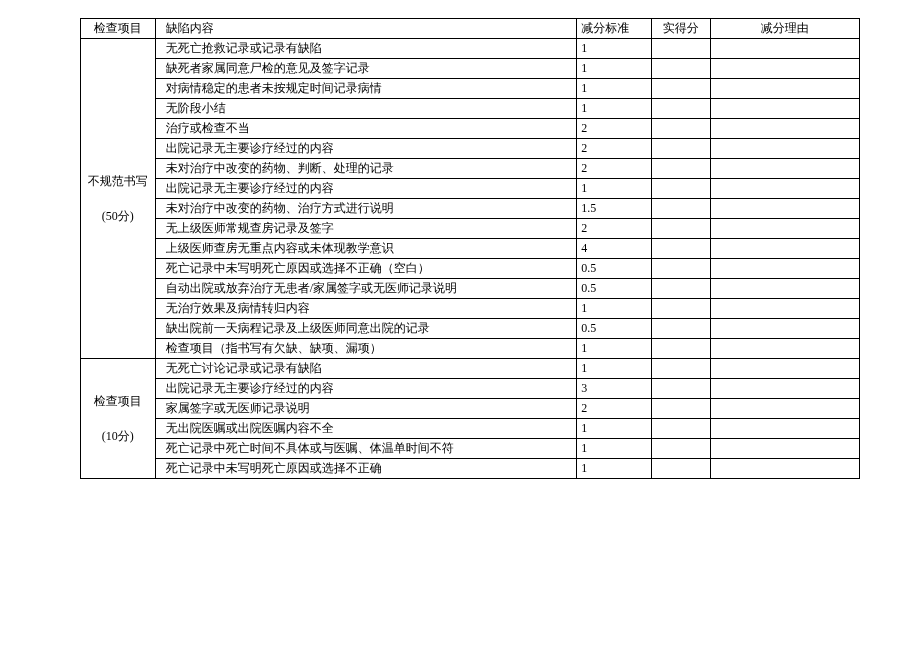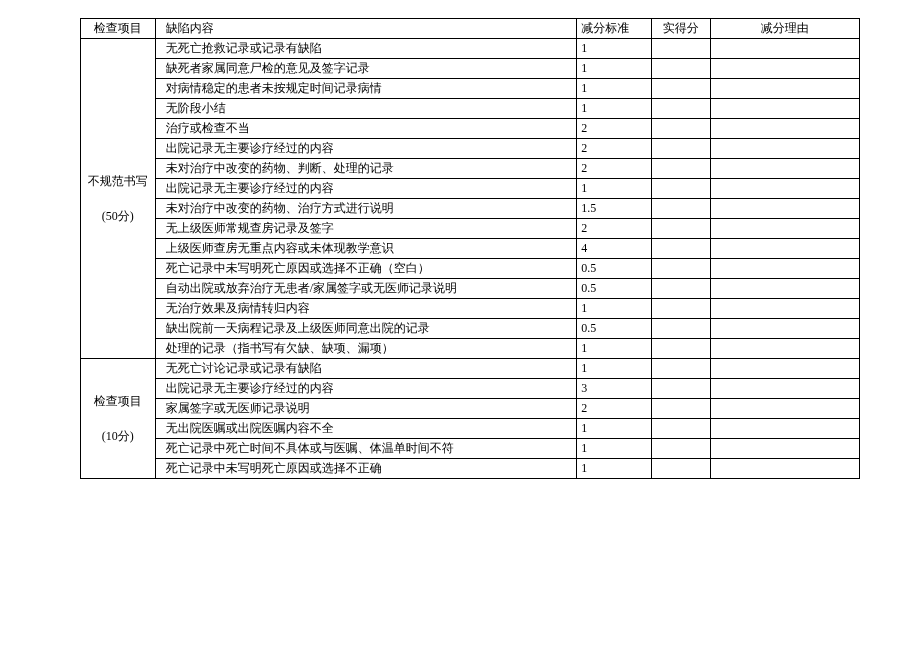--- a/index.html
+++ b/index.html
@@ -147,21 +147,21 @@
         <td class="col-score"></td>
         <td class="col-reason"></td>
       </tr>
       <tr>
         <td class="col-defect">缺出院前一天病程记录及上级医师同意出院的记录</td>
         <td class="col-std">0.5</td>
         <td class="col-score"></td>
         <td class="col-reason"></td>
       </tr>
       <tr>
-        <td class="col-defect">处理的记录（指书写有欠缺、缺项、漏项）</td>
+        <td class="col-defect">检查项目（指书写有欠缺、缺项、漏项）</td>
         <td class="col-std">1</td>
         <td class="col-score"></td>
         <td class="col-reason"></td>
       </tr>
       <tr>
         <td class="col-check cat-cell" rowspan="6">
           <span class="cat-name">检查项目</span>
           <span class="cat-pts">(10分)</span>
         </td>
         <td class="col-defect">无死亡讨论记录或记录有缺陷</td>

